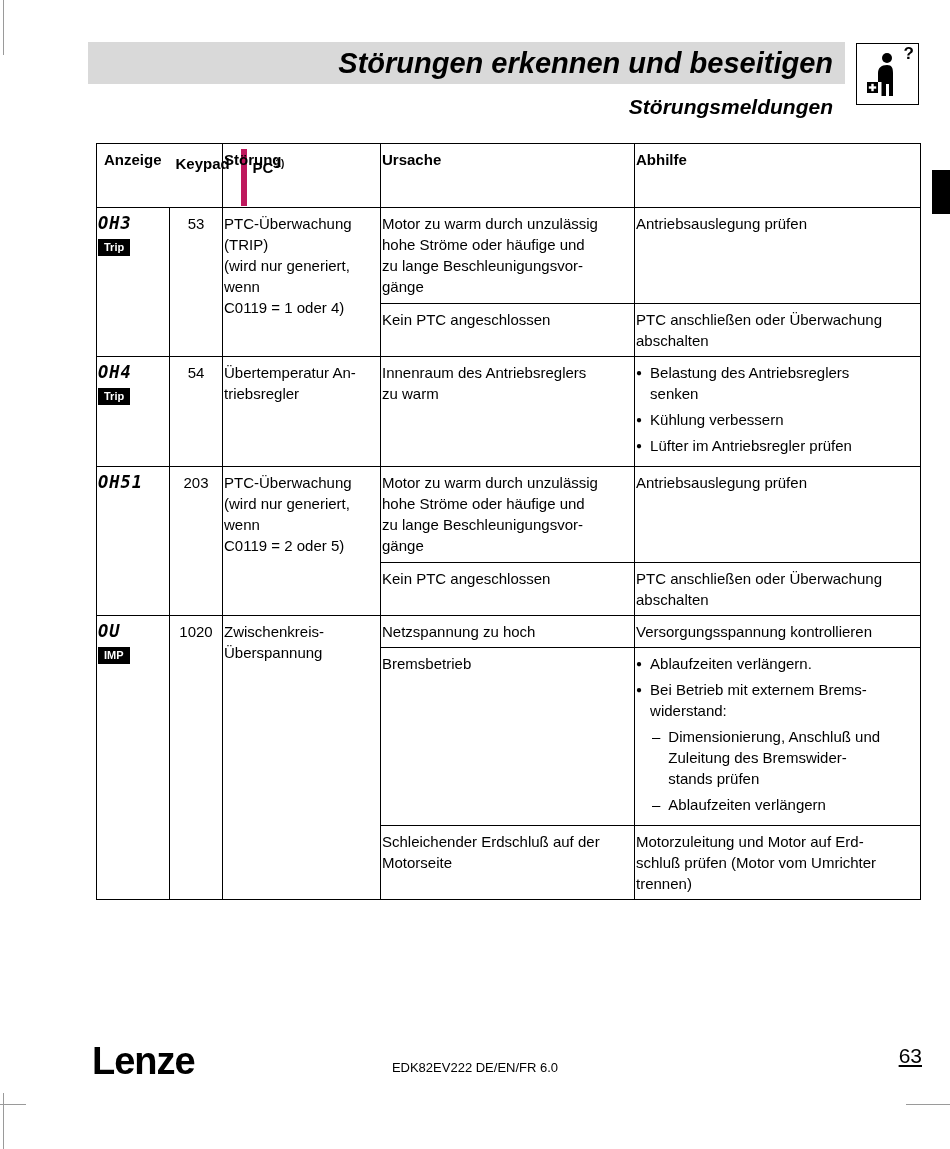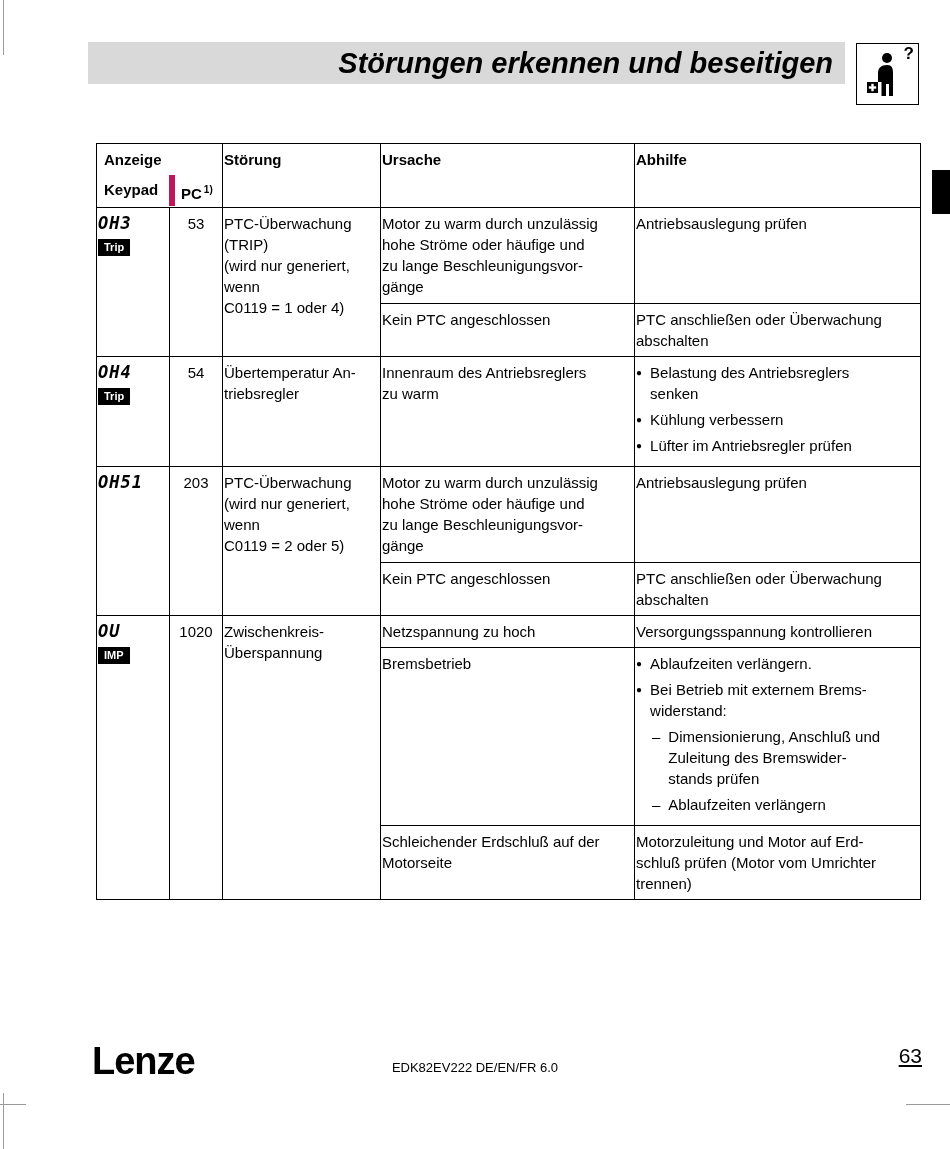--- a/index.html
+++ b/index.html
@@ -25,21 +25,21 @@
   .help-q { position: absolute; top: 0px; right: 4px; font-weight: bold; font-size: 17px; }
   .help-person { position: absolute; left: 8px; top: 8px; }
   .side-tab { position: absolute; right: 0; top: 170px; width: 18px; height: 44px; background: #000; }
 
   
   .fault-table { position: absolute; left: 96px; top: 143px; width: 824px;
                  border-collapse: collapse; table-layout: fixed; font-size: 15px; line-height: 21px; }
   .fault-table th, .fault-table td { border: 1px solid #000; vertical-align: top; text-align: left; padding: 5px 1px; }
   .fault-table th { font-weight: bold; }
   .th-anzeige { padding: 0 !important; }
-  .anz-wrap { display: flex; flex-direction: column; height: 62px; }
+  .anz-wrap { display: flex; flex-direction: row; height: 62px; }
   .anz-label { padding: 5px 7px 0; }
   .anz-split { flex: 1; display: flex; margin-top: 5px; }
   .anz-keypad { width: 72px; padding: 4px 7px 0; font-weight: bold; }
   .anz-pc { flex: 1; border-left: 6px solid #be185d; padding: 4px 6px 0; font-weight: bold; white-space: nowrap; }
   .anz-pc sup { font-size: 10px; vertical-align: super; margin-left: 2px; }
   .ml { white-space: pre-line; margin-top: 20px; }
   .seg { font-family: "DejaVu Sans Mono", monospace; font-style: italic; font-weight: bold;
          font-size: 17px; letter-spacing: 1px; }
   .badge { display: inline-block; background: #000; color: #fff; font-size: 11px; font-weight: bold;
            line-height: 14px; padding: 1px 6px 2px; border-radius: 0; margin-top: 5px; }
@@ -62,20 +62,21 @@
 <div class="page">
 
   <div class="crop crop-tl-v"></div>
   <div class="crop crop-bl-v"></div>
   <div class="crop crop-bl-h"></div>
   <div class="crop crop-br-h"></div>
 
   <div class="title-bar">
     <div class="title">Störungen erkennen und beseitigen</div>
   </div>
+  <div class="subtitle">Störungsmeldungen</div>
 
   <div class="help-box">
     <span class="help-person">
       <svg width="38" height="46" viewBox="0 0 38 46">
         <circle cx="22" cy="6" r="5" fill="#000"></circle>
         <path d="M22 13 C16 13 13 16 13 21 L13 30 L16.5 30 L16.5 44 L21 44 L21 32 L24 32 L24 44 L28 44 L28 21 C28 16 27 13 22 13 Z" fill="#000"></path>
         <rect x="2" y="30" width="11" height="11" fill="#000"></rect>
         <rect x="6.3" y="31.8" width="2.4" height="7.4" fill="#fff"></rect>
         <rect x="3.8" y="34.3" width="7.4" height="2.4" fill="#fff"></rect>
       </svg>

